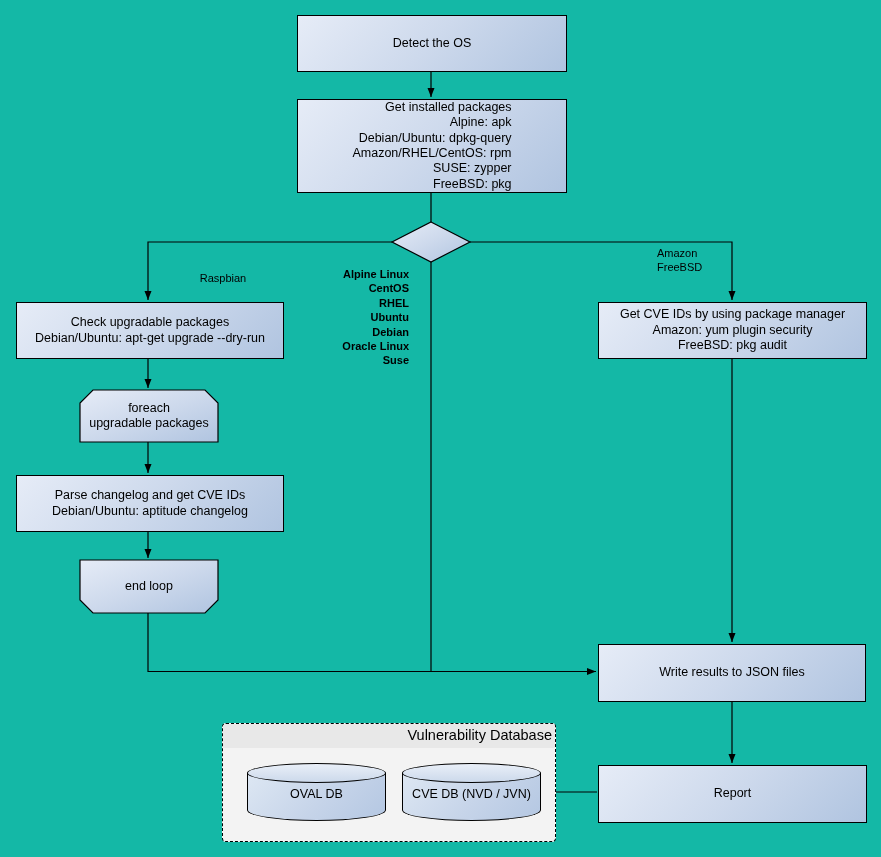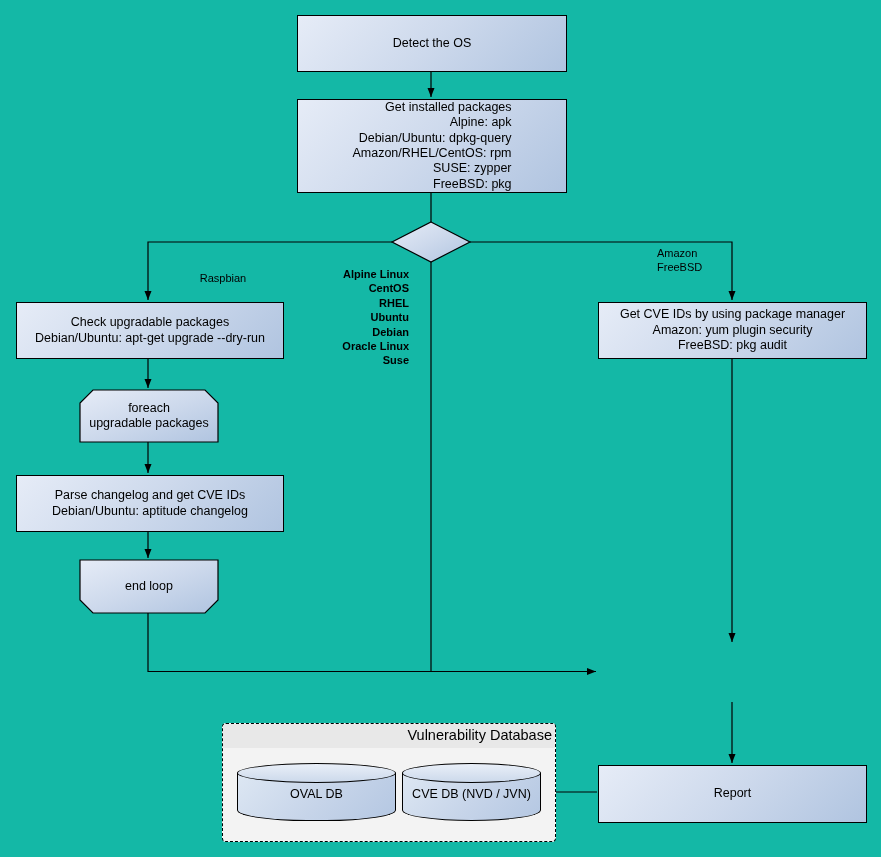--- a/index.html
+++ b/index.html
@@ -184,20 +184,23 @@
   </div>
 
   <div class="node" style="left:598px; top:302px; width:269px; height:57px;">
     <div>
       <span class="txt">Get CVE IDs by using package manager</span>
       <span class="txt">Amazon: yum plugin security</span>
       <span class="txt">FreeBSD: pkg audit</span>
     </div>
   </div>
 
+  <div class="node" style="left:598px; top:644px; width:268px; height:58px;">
+    <span class="txt">Write results to JSON files</span>
+  </div>
 
   <div class="node" style="left:598px; top:765px; width:269px; height:58px;">
     <span class="txt">Report</span>
   </div>
 
   <div class="edge-label center-align" style="left:178px; top:263px; width:90px;">Raspbian</div>
 
   <div class="edge-label right-align" style="left:309px; top:267px; width:100px;">
     <div>Alpine Linux</div>
     <div>CentOS</div>
@@ -211,21 +214,21 @@
   <div class="edge-label" style="left:657px; top:246px;">
     <div>Amazon</div>
     <div>FreeBSD</div>
   </div>
 
   <div class="db-container">
     <div class="db-title-strip"></div>
     <div class="db-title">Vulnerability Database</div>
   </div>
 
-  <div class="cylinder" style="left:237px; top:763px;padding-left:20px;">
+  <div class="cylinder" style="left:247px; top:763px;">
     <div class="cyl-body"></div>
     <div class="cyl-top"></div>
     <div class="cyl-label">OVAL DB</div>
   </div>
 
   <div class="cylinder" style="left:402px; top:763px;border-radius:9px;">
     <div class="cyl-body"></div>
     <div class="cyl-top"></div>
     <div class="cyl-label">CVE DB (NVD / JVN)</div>
   </div>

